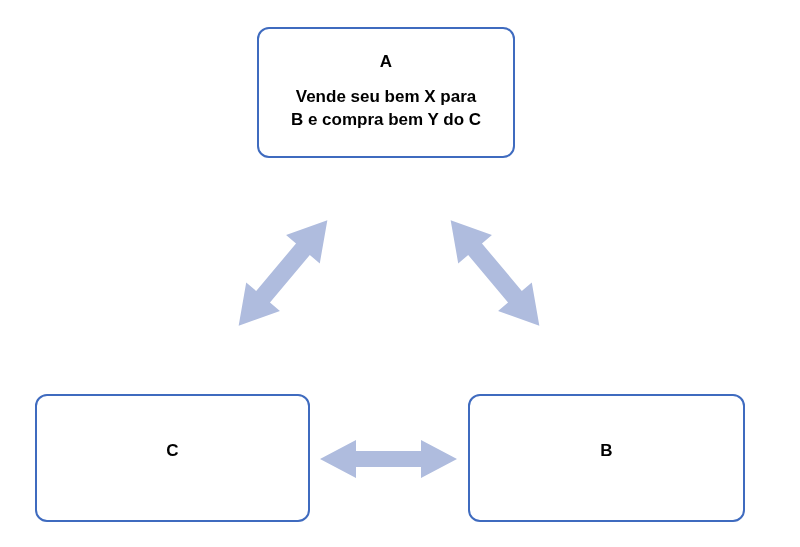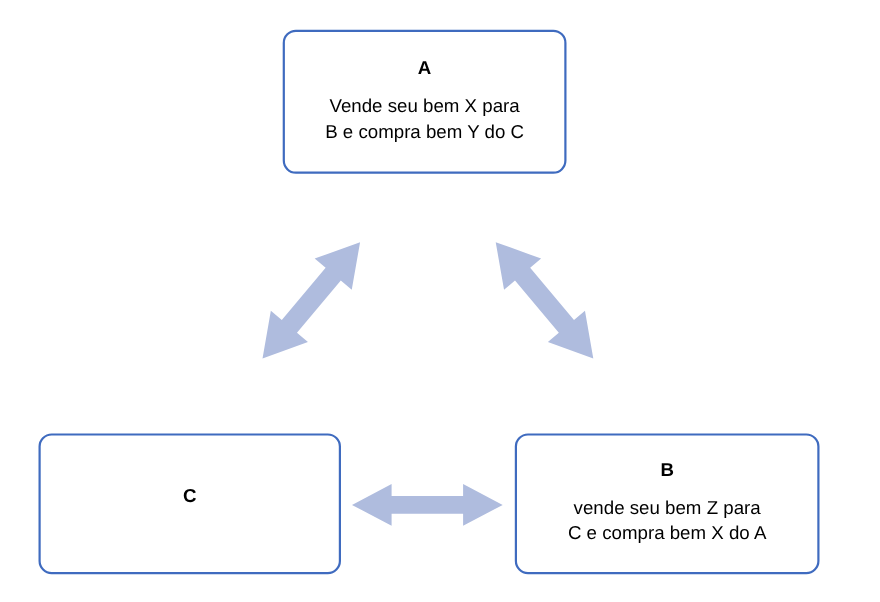--- a/index.html
+++ b/index.html
@@ -31,21 +31,21 @@
     color: #000000;
   }
   .node-title {
     font-size: 17px;
     font-weight: bold;
     line-height: 1.1;
     margin-bottom: 14px;
   }
   .node-body {
     font-size: 17px;
-    font-weight: normal;
+    font-weight: bold;
     line-height: 1.35;
     white-space: pre-line;
     padding: 0 6px;
   }
 
   #node-a { left: 257px; top: 27px;  width: 258px; height: 131px; }
   #node-c { left: 35px;  top: 394px; width: 275px; height: 128px; }
   #node-b { left: 468px; top: 394px; width: 277px; height: 128px; }
 
   
@@ -67,22 +67,20 @@
     <div class="node-body">Vende seu bem X para
 B e compra bem Y do C</div>
   </div>
 
   <div class="node" id="node-c" style="border-color: rgb(63, 107, 191); background: rgb(255, 255, 255); color: rgb(0, 0, 0);">
     <div class="node-title">C</div>
   </div>
 
   <div class="node" id="node-b" style="border-color: rgb(63, 107, 191); background: rgb(255, 255, 255); color: rgb(0, 0, 0);">
     <div class="node-title">B</div>
-    <div class="node-body">vende seu bem Z para
-C e compra bem X do A</div>
   </div>
 
   <svg class="arrow-svg" id="arrow-ac" viewBox="0 0 110 150">
     <g transform="rotate(40 55 75)">
       <polygon class="arrow-fill" points="55,6 77,44 64,44 64,106 77,106 55,144 33,106 46,106 46,44 33,44" fill="#AFBCDE"></polygon>
     </g>
   </svg>
 
   <svg class="arrow-svg" id="arrow-ab" viewBox="0 0 110 150">
     <g transform="rotate(-40 55 75)">

